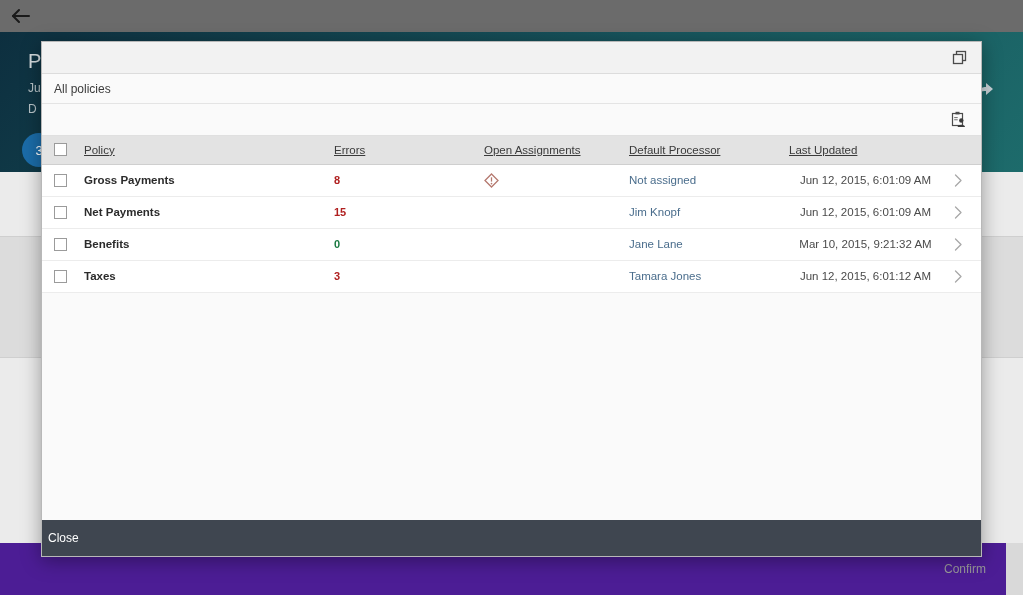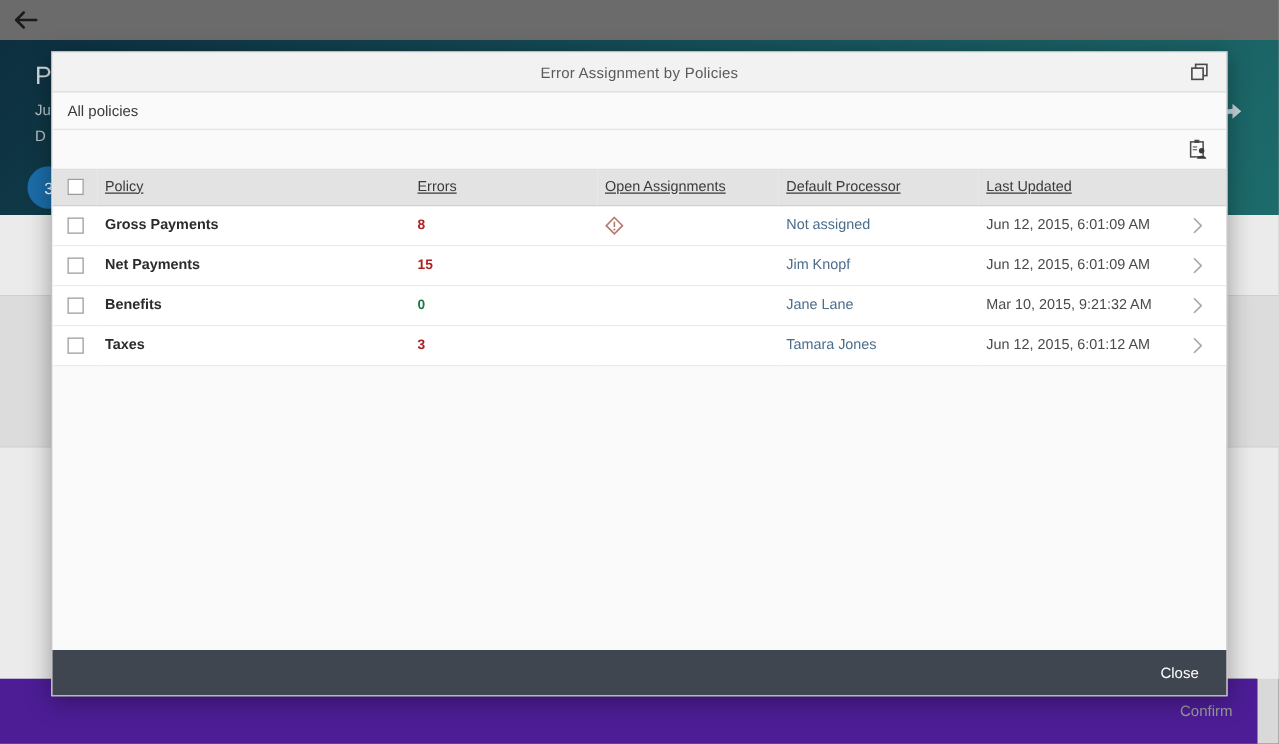--- a/index.html
+++ b/index.html
@@ -175,21 +175,21 @@
     color: #3a3a3a;
     padding: 0 6px;
     background: #fff;
   }
 
   .col-chk   { width: 36px; padding-left: 12px !important; }
   .col-pol   { width: 250px; }
   .col-err   { width: 150px; }
   .col-open  { width: 145px; }
   .col-proc  { width: 160px; }
-  .col-upd   { width: 165px; }
+  .col-upd   { width: 165px; text-align: center; }
   .col-nav   { width: 35px; }
 
   .chk {
     width: 13px; height: 13px;
     border: 1px solid #9b9b9b;
     background: #fff;
     display: block;
     cursor: pointer;
   }
 
@@ -205,21 +205,21 @@
     color: #4a6d8c; cursor: pointer;
   }
 
   .upd-date { color: #4a4a4a; white-space: nowrap; }
 
   .nav-chevron { color: #a8a8a8; cursor: pointer; display: block; }
 
   .dialog-footer {
     height: 36px; flex: none;
     background: #3f4650;
-    display: flex; align-items: center; justify-content: flex-end;
+    display: flex; align-items: center; 
     padding-right: 16px;
   }
   .close-btn {
     color: #fff; font-size: 12px; cursor: pointer;
     padding: 4px 6px;
   }
 </style>
 </head>
 <body>
 
@@ -270,21 +270,20 @@
   </div>
 
   <div class="bg-footer">
     <div class="bg-footer-btn">Confirm</div>
   </div>
 </div>
 
 <div id="modal-dialog">
 
   <div class="dialog-header">
-    <div class="dialog-title">Error Assignment by Policies</div>
     <div class="dialog-header-actions">
       <div class="hdr-icon-btn">
         <svg width="15" height="15" viewBox="0 0 15 15">
           <rect x="4.5" y="1.5" width="9" height="9" fill="none" stroke="#4a4a4a" stroke-width="1.3"></rect>
           <rect x="1.5" y="4.5" width="9" height="9" fill="#f2f2f2" stroke="#4a4a4a" stroke-width="1.3"></rect>
         </svg>
       </div>
     </div>
   </div>
 

